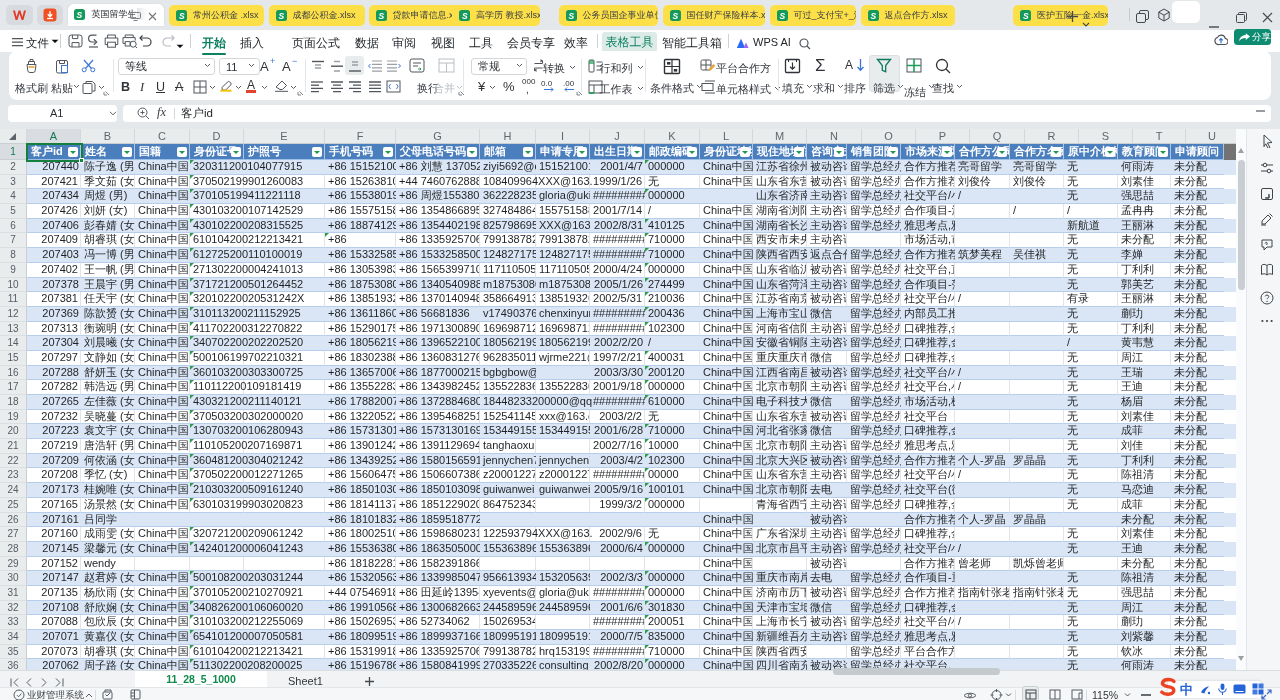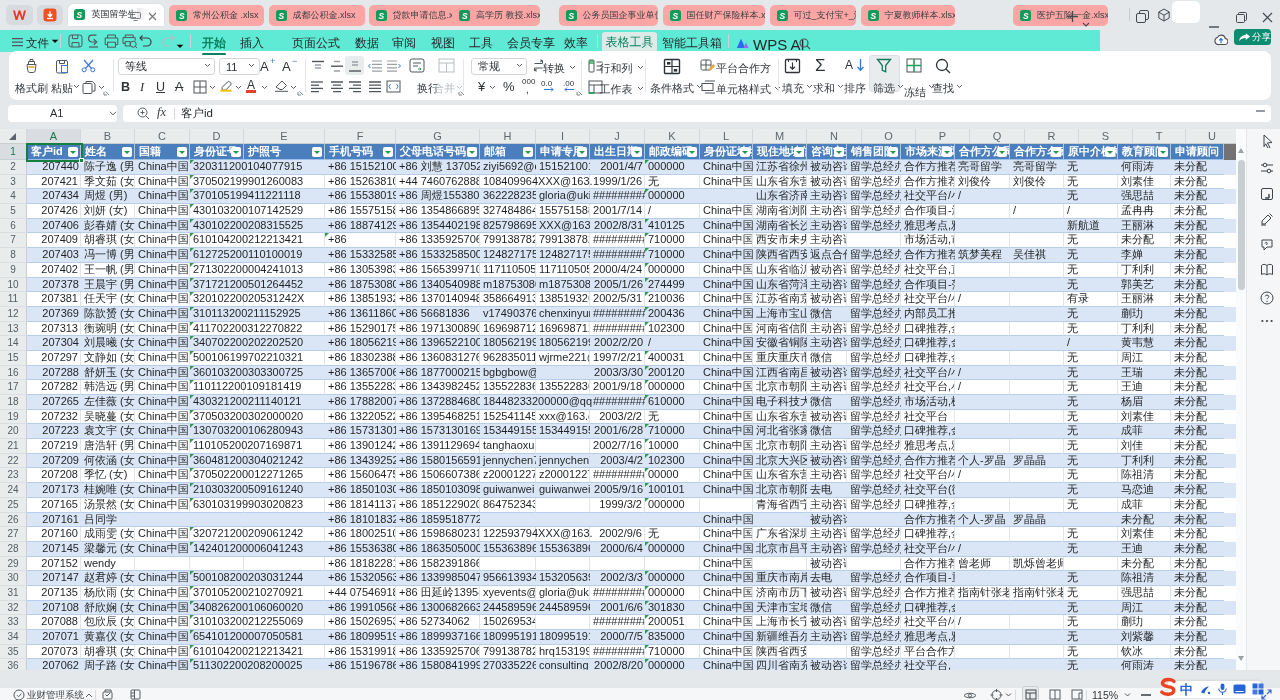--- a/index.html
+++ b/index.html
@@ -2,27 +2,27 @@
 <html><head><meta charset="utf-8">
 <style>
 *{margin:0;padding:0;box-sizing:border-box}
 html,body{width:1280px;height:700px;overflow:hidden;font-family:"Liberation Sans",sans-serif;background:#e4e8eb}
 #app{position:relative;width:1280px;height:700px}
 #titlebar{position:absolute;left:0;top:0;width:1280px;height:30px;background:#e4e8eb}
 .tbtn{position:absolute;top:5px;height:20px;background:#d7dbdf;border-radius:5px;display:flex;align-items:center;justify-content:center}
 #activetab{position:absolute;left:67.5px;top:4px;width:96.5px;height:22px;background:#fff;border-radius:6px 6px 0 0;box-shadow:0 0 2px rgba(0,0,0,.08)}
 #activetab .t{position:absolute;left:24px;top:4px;font-size:9px;color:#24282c}
 #activetab .fade{position:absolute;left:69px;top:4px;width:10px;height:12px;background:linear-gradient(90deg,rgba(60,60,60,.5),rgba(255,255,255,0));opacity:.25}
-.tab{position:absolute;top:4.5px;height:21px;background:#fca5a5;border-radius:5px;overflow:hidden}
+.tab{position:absolute;top:4.5px;height:21px;background:#fde047;border-radius:5px;overflow:hidden}
 .tab span{position:absolute;left:24px;top:4px;font-size:9px;color:#3b4045;white-space:nowrap}
 .sic{position:absolute;left:7px;top:5.5px;width:11px;height:11px;border-radius:2.5px;background:#159a5b}
 .sic:before{content:"S";position:absolute;left:3px;top:0.5px;font-size:8.5px;font-weight:bold;color:#fff}
 #activetab .sic{left:6px;top:5px}
 .tico{position:absolute}
-#menubar{position:absolute;left:0;top:30px;width:1100px;height:22px;background:#5eead4}
+#menubar{position:absolute;left:0;top:30px;width:1280px;height:22px;background:#ffffff}
 .qi{position:absolute;top:4px}
 .mi{position:absolute;top:5px;font-size:12px;color:#24282c;white-space:nowrap}
 .mi.act{color:#0d8060;font-weight:bold;z-index:6}
 .mi.act:after{content:"";position:absolute;left:0px;right:0px;bottom:-3px;height:2.5px;border-radius:2px;background:#0d8060}
 #tgtool{position:absolute;left:602px;top:1.5px;width:55px;height:21px;background:#dcebe7;border-radius:3px;font-size:12px;color:#0d8060;text-align:center;line-height:21px}
 #sharebtn{position:absolute;left:1234px;top:-1px;width:37px;height:16px;background:#0e8c72;border-radius:3.5px;color:#fff;white-space:nowrap}
 #sharebtn svg{position:absolute;left:4px;top:2.5px}
 #sharebtn span{position:absolute;left:18px;top:2px;font-size:9.5px}
 #ribbon{position:absolute;left:9px;top:51px;width:1262px;height:49px;background:#fff;border-radius:8px}
 .rl{position:absolute;font-size:11px;color:#33373c;text-align:center;white-space:nowrap}
@@ -143,21 +143,21 @@
       <div class="tab" style="left:662.5px;width:102px">
         <i class="sic"></i>
         <span>国任财产保险样本.x.</span>
       </div>
       <div class="tab" style="left:769.5px;width:86.5px">
         <i class="sic"></i>
         <span>可过_支付宝+_滴滴</span>
       </div>
       <div class="tab" style="left:860.5px;width:94px">
         <i class="sic"></i>
-        <span>宁夏教师样本.xlsx</span>
+        <span>返点合作方.xlsx</span>
       </div>
       <div class="tab" style="left:1013px;width:94.5px">
         <i class="sic"></i>
         <span>医护五险一金.xlsx</span>
       </div>
  <div class="tico" style="left:1066px;top:9px"><svg style="" width="13" height="13" viewBox="0 0 13 13" fill="none">
           <path d="M6.5 1v11M1 6.5h11" stroke="#44494e" stroke-width="1.3"></path>
         </svg></div>
  <div class="tico" style="left:1082px;top:13px"><svg style="" width="8" height="5" viewBox="0 0 8 5" fill="none">
           <path d="M1 1l3 3 3-3" stroke="#44494e" stroke-width="1.1"></path>
@@ -235,21 +235,21 @@
       <span class="mi" style="left:507px">会员专享</span>
       <span class="mi" style="left:564px">效率</span>
  <div style="position:absolute;left:597px;top:4px;width:1px;height:14px;background:#cdd2d6"></div>
  <div id="tgtool">表格工具</div>
  <span class="mi" style="left:662px">智能工具箱</span>
  <div style="position:absolute;left:728px;top:4px;width:1px;height:14px;background:#cdd2d6"></div>
  <svg style="position:absolute;left:736px;top:8px" width="13" height="11" viewBox="0 0 13 11">
         <path d="M0.8 10 5 .8 9.2 10Z" fill="#2b6bf3"></path>
         <path d="M7.4 10 10 4.6 12.6 10Z" fill="#9b66f6"></path>
       </svg>
- <span style="position:absolute;left:753px;top:6px;font-size:15px;color:#23272b">WPS AI</span>
+ <span style="position:absolute;left:753px;top:6px;font-size:11px;color:#23272b">WPS AI</span>
  <svg style="position:absolute;left:799px;top:8px" width="12" height="12" viewBox="0 0 12 12">
         <circle cx="5" cy="5" r="4" stroke="#50565c" stroke-width="1.2" fill="none"></circle>
         <path d="M8 8l3 3" stroke="#50565c" stroke-width="1.2"></path>
       </svg>
  <svg style="position:absolute;left:1214px;top:3px" width="14" height="13" viewBox="0 0 14 13">
         <path d="M4.2 11.6a3.6 3.6 0 0 1-.8-7 4.1 4.1 0 0 1 7.8.8 3 3 0 0 1-.6 6.1h-6.4z" stroke="#4a5056" stroke-width="1.1" fill="#fff"></path>
         <path d="M7 10.2V5.8M5.2 7.4 7 5.6l1.8 1.8" stroke="#2f6bdf" stroke-width="1.2" fill="none"></path>
       </svg>
  <div id="sharebtn">
         <svg width="13" height="11" viewBox="0 0 13 11">
@@ -631,20 +631,40 @@
         <path d="M5.2 5.4C5.4 3.6 8.6 3.6 8.8 5.4c.1 1.3-1.6 1.5-1.7 2.8" stroke="#3f454b" fill="none"></path>
         <circle cx="7" cy="10.4" r=".7" fill="#3f454b"></circle>
       </svg>
       <svg style="position:absolute;left:13px;top:185px" width="14" height="14" viewBox="0 0 14 14" fill="none">
         <circle cx="2.4" cy="7" r="1.1" fill="#3f454b"></circle>
         <circle cx="7" cy="7" r="1.1" fill="#3f454b"></circle>
         <circle cx="11.6" cy="7" r="1.1" fill="#3f454b"></circle>
       </svg>
     </div>
 
+<div id="sheetbar">
+ <svg style="position:absolute;left:10px;top:7px" width="9" height="9" viewBox="0 0 9 9" fill="none">
+        <path d="M1 .5v8M8 .5 4 4.5 8 8.5" stroke="#585e64" fill="none"></path>
+      </svg>
+ <svg style="position:absolute;left:26px;top:7px" width="6" height="9" viewBox="0 0 6 9" fill="none">
+        <path d="M5 .5 1 4.5 5 8.5" stroke="#585e64" fill="none"></path>
+      </svg>
+ <svg style="position:absolute;left:41px;top:7px" width="6" height="9" viewBox="0 0 6 9" fill="none">
+        <path d="M1 .5 5 4.5 1 8.5" stroke="#585e64" fill="none"></path>
+      </svg>
+ <svg style="position:absolute;left:55px;top:7px" width="9" height="9" viewBox="0 0 9 9" fill="none">
+        <path d="M8 .5v8M1 .5 5 4.5 1 8.5" stroke="#585e64" fill="none"></path>
+      </svg>
+ <div id="activesheet">11_28_5_1000</div>
+ <span style="position:absolute;left:288px;top:4px;font-size:11px;color:#33373b">Sheet1</span>
+ <svg style="position:absolute;left:364px;top:5px" width="11" height="11" viewBox="0 0 11 11" fill="none">
+        <path d="M5.5 1v9M1 5.5h9" stroke="#44494e" stroke-width="1.3"></path>
+      </svg>
+ <div id="hthumb"></div>
+</div>
 
 <div id="statusbar">
  <svg style="position:absolute;left:13px;top:1.5px" width="12" height="12" viewBox="0 0 12 12" fill="none">
         <circle cx="6" cy="6" r="5" stroke="#565c62" fill="none"></circle>
         <path d="M4 6.2 5.6 7.8 8.4 4.6" stroke="#565c62" fill="none"></path>
       </svg>
  <span style="position:absolute;left:27px;top:1px;font-size:9.5px;color:#3c4146">业财管理系统</span>
  <svg style="position:absolute;left:85px;top:5px" width="8" height="5" viewBox="0 0 8 5" fill="none">
         <path d="M1 4l3-3 3 3" stroke="#565c62" fill="none"></path>
       </svg>

